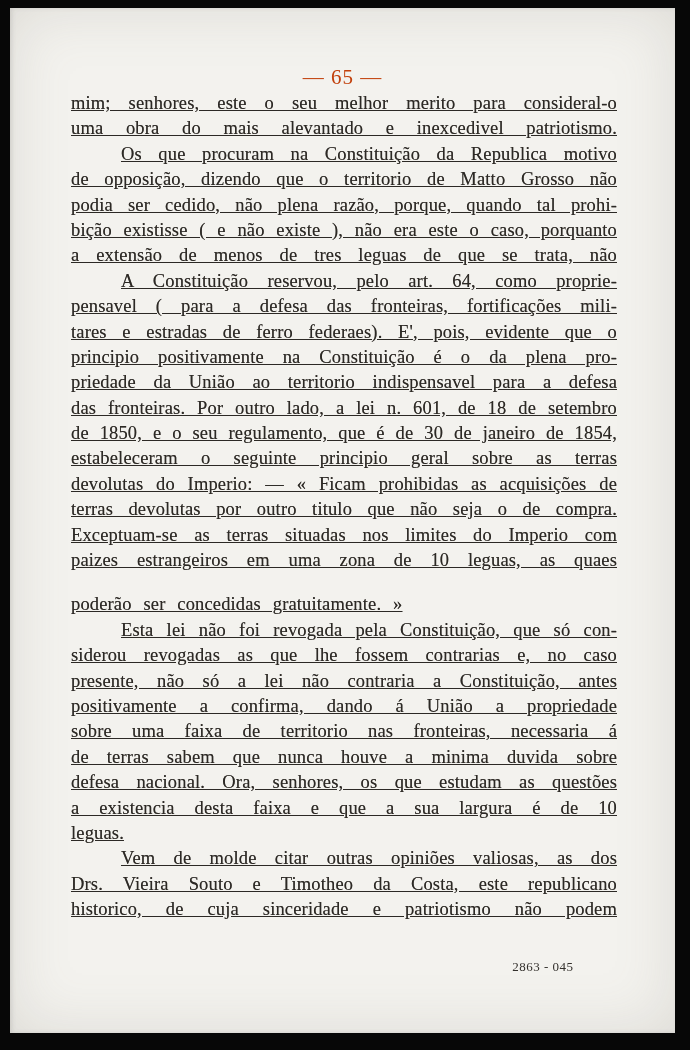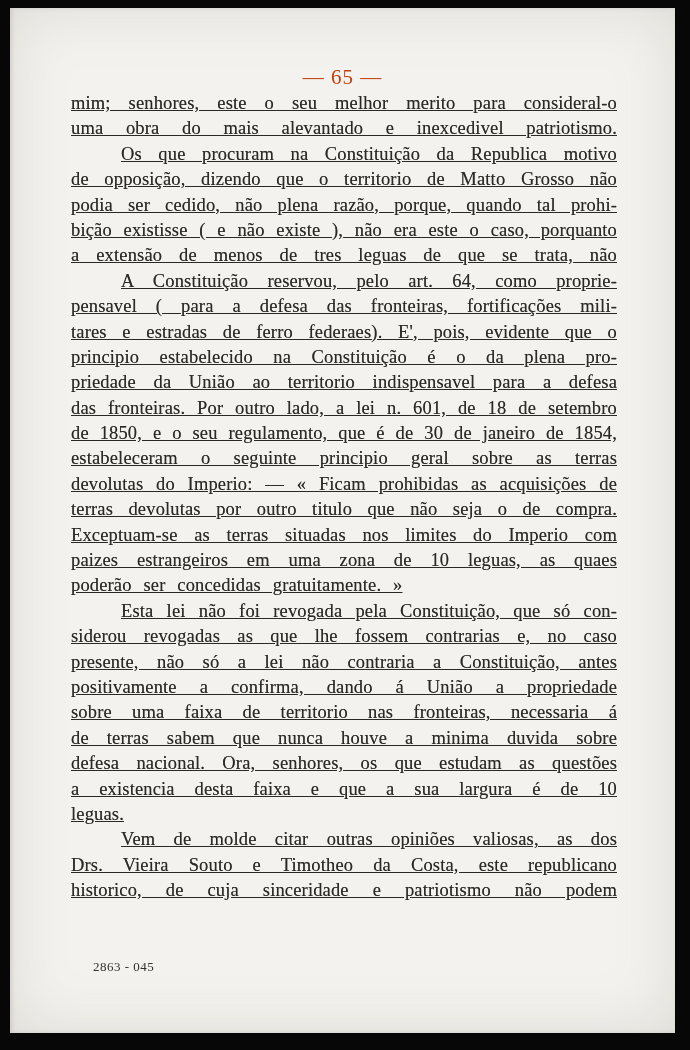--- a/index.html
+++ b/index.html
@@ -50,28 +50,28 @@
     line-height: 25.4px;
     height: 25.4px;
     white-space: normal;
     text-align: justify;
     text-align-last: justify;
     letter-spacing: 0.15px;
     text-shadow: 0 0 0.5px rgba(40,35,30,0.55);
   }
   .line.indent { text-indent: 50px; }
   .line.end { text-align-last: left; }
-  .line.loose { word-spacing: 0.38em; }
+  .line.loose { word-spacing: 0.38em; margin-top: 19px; }
   .footer {
     position: absolute;
     left: 61px;
     top: 951px;
     width: 546px;
     display: flex;
-    justify-content: flex-start;
+    justify-content: flex-end;
     padding: 0;
     box-sizing: border-box;
   }
   .footer .sig {
     margin-left: 22px;
     font-size: 13px;
     letter-spacing: 0.5px;
     color: #33302c;
   }
   .footer .pagenum {
@@ -100,21 +100,21 @@
         <div class="line">de opposição, dizendo que o territorio de Matto Grosso não</div>
         <div class="line">podia ser cedido, não plena razão, porque, quando tal prohi-</div>
         <div class="line">bição existisse ( e não existe ), não era este o caso, porquanto</div>
         <div class="line">a extensão de menos de tres leguas de que se trata, não</div>
       </div>
 
       <div class="paragraph">
         <div class="line indent">A Constituição reservou, pelo art. 64, como proprie-</div>
         <div class="line">pensavel ( para a defesa das fronteiras, fortificações mili-</div>
         <div class="line">tares e estradas de ferro federaes). E', pois, evidente que o</div>
-        <div class="line">principio estabelecido na Constituição é o da plena pro-</div>
+        <div class="line">principio positivamente na Constituição é o da plena pro-</div>
         <div class="line">priedade da União ao territorio indispensavel para a defesa</div>
         <div class="line">das fronteiras. Por outro lado, a lei n. 601, de 18 de setembro</div>
         <div class="line">de 1850, e o seu regulamento, que é de 30 de janeiro de 1854,</div>
         <div class="line">estabeleceram o seguinte principio geral sobre as terras</div>
         <div class="line">devolutas do Imperio: — « Ficam prohibidas as acquisições de</div>
         <div class="line">terras devolutas por outro titulo que não seja o de compra.</div>
         <div class="line">Exceptuam-se as terras situadas nos limites do Imperio com</div>
         <div class="line">paizes estrangeiros em uma zona de 10 leguas, as quaes</div>
         <div class="line end loose">poderão ser concedidas gratuitamente. »</div>
       </div>

